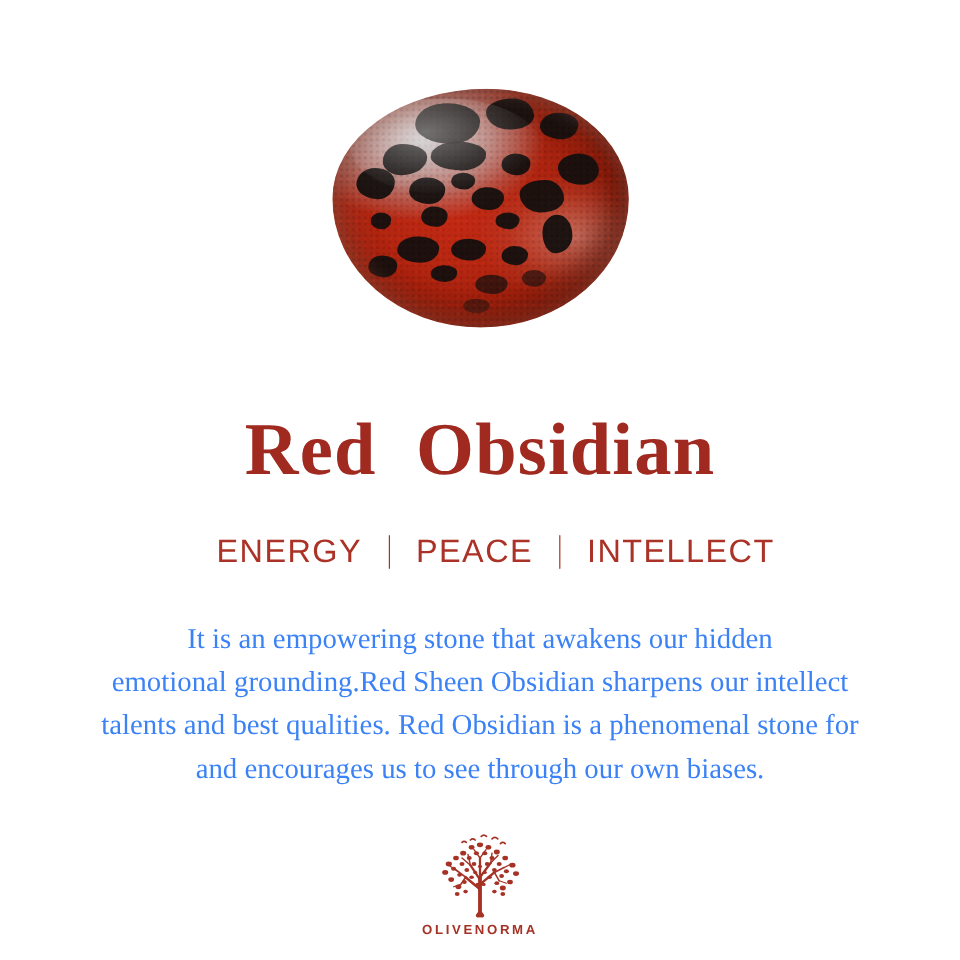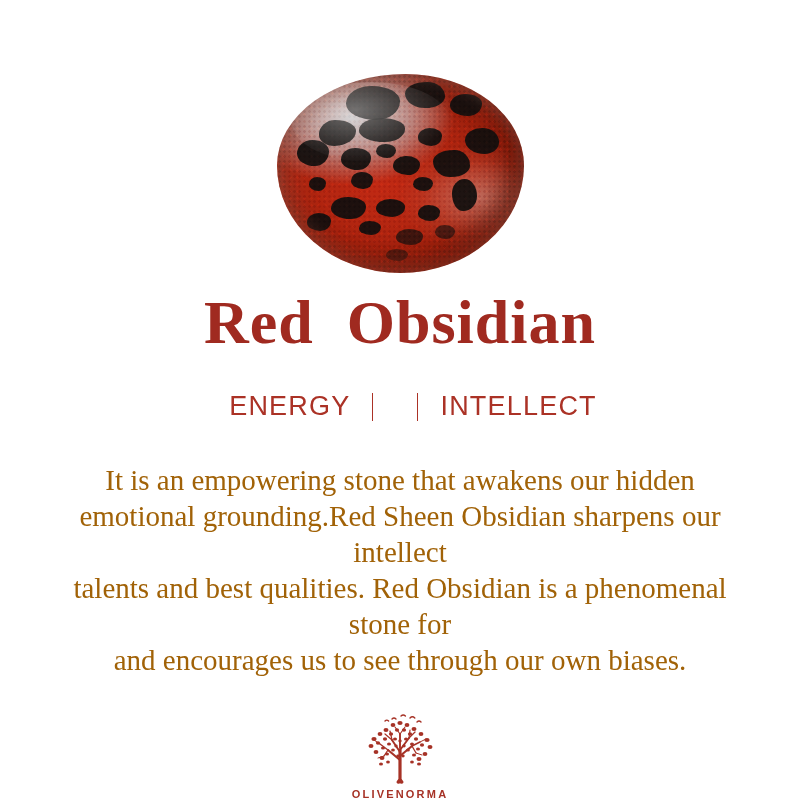--- a/index.html
+++ b/index.html
@@ -125,23 +125,23 @@
     background: #ab3226;
     margin: 0 22px;
   }
 
   
   .desc {
     width: 720px;
     margin-top: 40px;
     text-align: center;
     font-family: "Liberation Serif", "DejaVu Serif", serif;
-    font-size: 29px;
+    font-size: 24px;
     line-height: 36px;
-    color: #a16207;
+    color: #3b82f6;
   }
   .desc .ln { display: block; }
 
   
   .logo {
     margin-top: 34px;
     display: flex;
     flex-direction: column;
     align-items: flex-start;
   }
@@ -192,20 +192,21 @@
       <div class="gloss"></div>
       <div class="rim"></div>
     </div>
   </div>
 
   <div class="title">Red  Obsidian</div>
 
   <div class="subtitle">
     <span class="kw">ENERGY</span>
     <span class="sep"></span>
+    <span class="kw">PEACE</span>
     <span class="sep"></span>
     <span class="kw">INTELLECT</span>
   </div>
 
   <div class="desc">
     <span class="ln">It is an empowering stone that awakens our hidden</span>
     <span class="ln">emotional grounding.Red Sheen Obsidian sharpens our intellect</span>
     <span class="ln">talents and best qualities. Red Obsidian is a phenomenal stone for</span>
     <span class="ln">and encourages us to see through our own biases.</span>
   </div>

